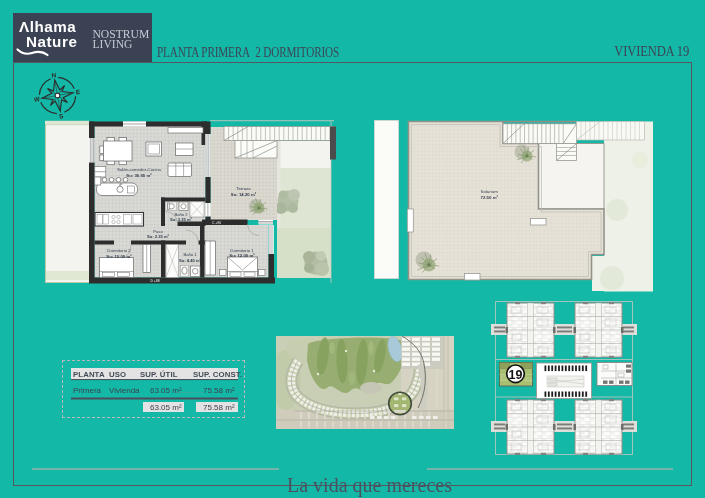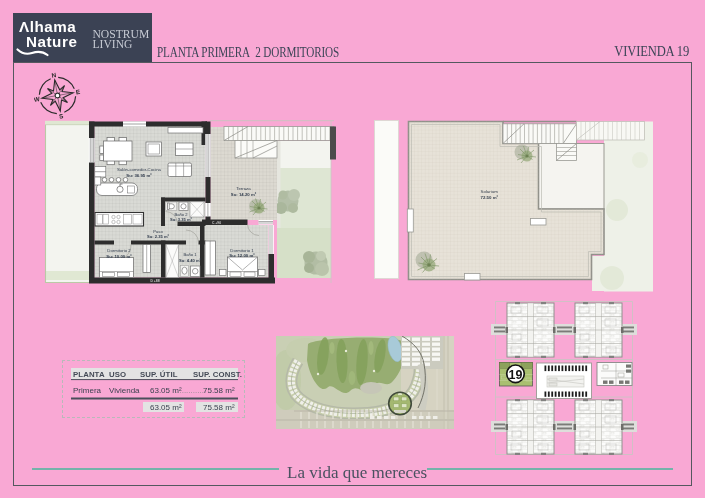--- a/index.html
+++ b/index.html
@@ -1,16 +1,16 @@
 <!DOCTYPE html>
 <html><head>
 <meta charset="utf-8">
 <style>
   html,body{margin:0;padding:0;background:#fff;}
-  #page{position:relative;width:705px;height:498px;background:#f9a8d4;overflow:hidden;
+  #page{position:relative;width:705px;height:498px;background:#14b8a6;overflow:hidden;
         font-family:"Liberation Sans",sans-serif;}
   .abs{position:absolute;}
 </style>
 </head>
 <body>
 <div id="page">
 
 <div class="abs" style="left:13px;top:62px;width:677px;height:422px;border:1.5px solid #55585f;"></div>
 
 <div class="abs" style="left:13px;top:13px;width:139px;height:49px;background:#3b4254;"></div>
@@ -774,15 +774,15 @@
       <rect x="128" y="81.5" width="4.5" height="3.4"></rect>
       <rect x="134" y="81.5" width="4.5" height="3.4"></rect>
     </g>
   </g>
 </svg>
 
 <div class="abs" style="left:32px;top:468px;width:247px;height:1.5px;background:#74b3aa;"></div>
 
 <div class="abs" style="left:427px;top:468px;width:246px;height:1.5px;background:#74b3aa;"></div>
 
-<div class="abs" style="left:287px;top:463px;font-family:'Liberation Serif',serif;font-size:17px;color:#4a5160;">La vida que mereces</div>
+<div class="abs" style="left:287px;top:474px;font-family:'Liberation Serif',serif;font-size:20px;color:#4a5160;">La vida que mereces</div>
 
 </div>
 
 </body></html>

